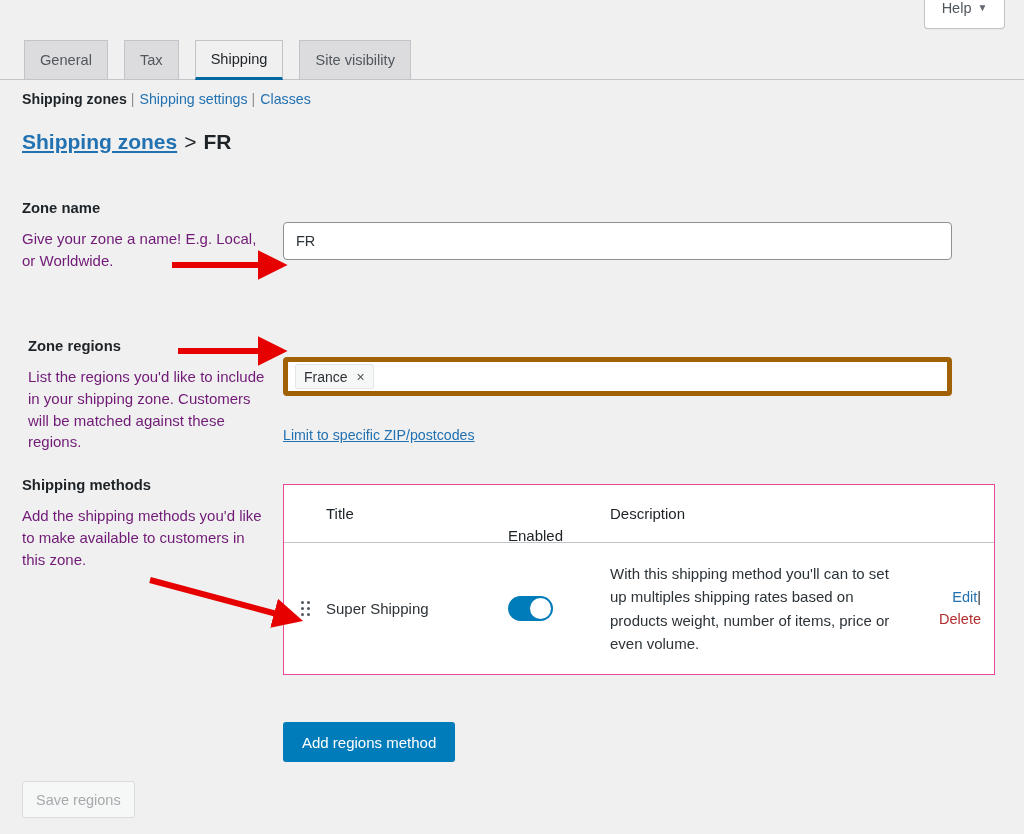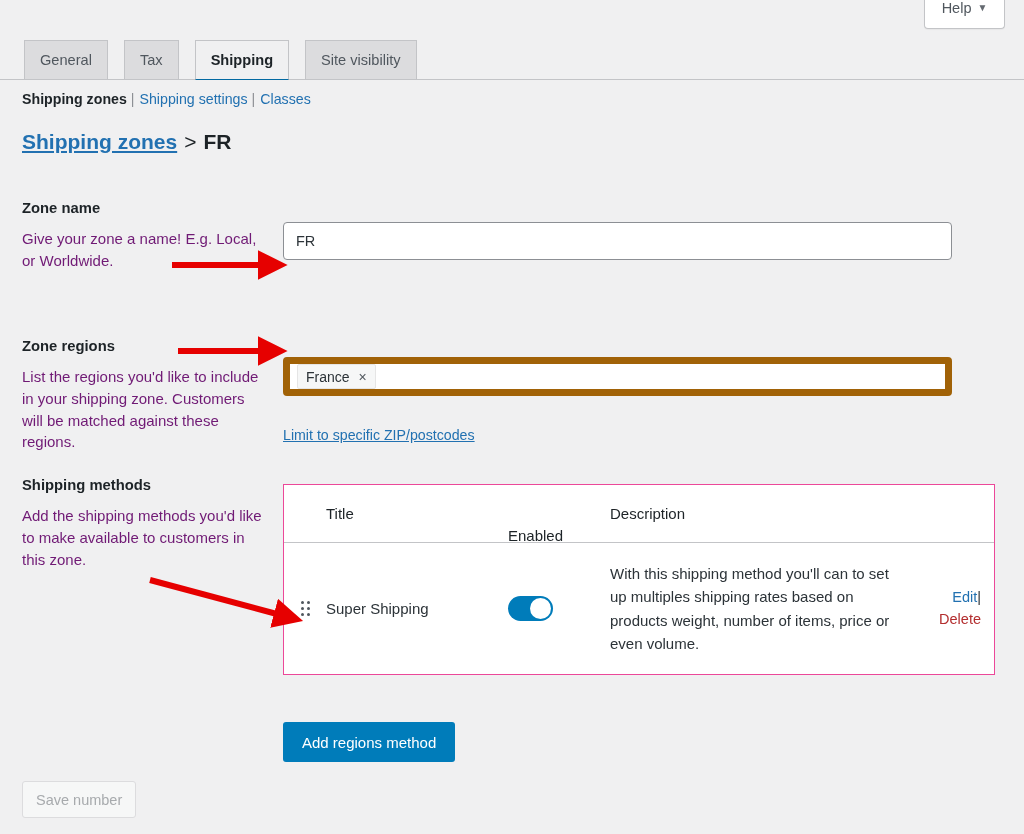--- a/index.html
+++ b/index.html
@@ -47,22 +47,22 @@
     border: 1px solid #c3c4c7;
     border-bottom: none;
     color: #50575e;
     cursor: pointer;
     position: relative;
     line-height: 1;
   }
   .tab.active {
     background: #f0f0f1;
     color: #1d2327;
-    font-weight: bold;
-    border-bottom: 1px solid #0369a1;
+    font-weight: normal;
+    border-bottom: 3px solid #0369a1;
     margin-bottom: -1px;
     height: 40px;
   }
 
   
   .subnav {
     position: absolute; left: 22px; top: 91px;
     font-size: 14.2px;
     display: flex; align-items: baseline;
   }
@@ -96,21 +96,21 @@
     padding: 0 12px;
     outline: none;
   }
 
   
   #zone-name-input { left: 283px; top: 222px; width: 669px; height: 38px; }
 
   
   #zone-regions-box {
     position: absolute; left: 283px; top: 357px; width: 669px; height: 39px;
-    background: #fff; border: 7px solid #a16207; border-radius: 4px;
+    background: #fff; border: 5px solid #a16207; border-radius: 4px;
     display: flex; align-items: center; padding: 0 7px;
   }
   .chip {
     display: inline-flex; align-items: center; gap: 9px;
     background: #f6f7f7; border: 1px solid #e5e5e5;
     border-radius: 2px;
     height: 25px; padding: 0 8px;
     font-size: 14px; color: #2c3338;
     cursor: default;
   }
@@ -234,21 +234,21 @@
     <span class="crumb-sep">&gt;</span>
     <span class="crumb-cur">FR</span>
   </div>
 
   <div class="label-col" style="top:200px;">
     <p class="field-title">Zone name</p>
     <p class="field-desc">Give your zone a name! E.g. Local, or Worldwide.</p>
   </div>
   <input class="txt-input" id="zone-name-input" type="text" value="FR" placeholder="Zone name" style="">
 
-  <div class="label-col" style="top:338px;">
+  <div class="label-col" style="top:338px;margin-left:6px;">
     <p class="field-title">Zone regions</p>
     <p class="field-desc">List the regions you'd like to include in your shipping zone. Customers will be matched against these regions.</p>
   </div>
   <div id="zone-regions-box">
     <span class="chip">
       <span>France</span>
       <span class="chip-x">×</span>
     </span>
   </div>
   <span class="inline-link" id="zip-link">Limit to specific ZIP/postcodes</span>
@@ -286,21 +286,21 @@
       </div>
       <div class="c-desc">With this shipping method you'll can to set up multiples shipping rates based on products weight, number of items, price or even volume.</div>
       <div class="c-actions">
         <span class="act-edit">Edit</span><span class="act-pipe">|</span><br>
         <span class="act-delete">Delete</span>
       </div>
     </div>
   </div>
 
   <button class="btn-primary">Add regions method</button>
-  <button class="btn-disabled">Save number</button>
+  <button class="btn-disabled">Save regions</button>
 
   <svg class="arrow-layer" viewBox="0 0 1024 834">
     <defs>
       <marker id="ah" markerWidth="5" markerHeight="5" refX="2.4" refY="2.5" orient="auto">
         <path d="M0,0 L5,2.5 L0,5 z" fill="#e60000"></path>
       </marker>
     </defs>
     <line x1="172" y1="265" x2="272" y2="265" stroke="#e60000" stroke-width="6" marker-end="url(#ah)"></line>
     <line x1="178" y1="351" x2="272" y2="351" stroke="#e60000" stroke-width="6" marker-end="url(#ah)"></line>
     <line x1="150" y1="580" x2="288" y2="617" stroke="#e60000" stroke-width="6" marker-end="url(#ah)"></line>

